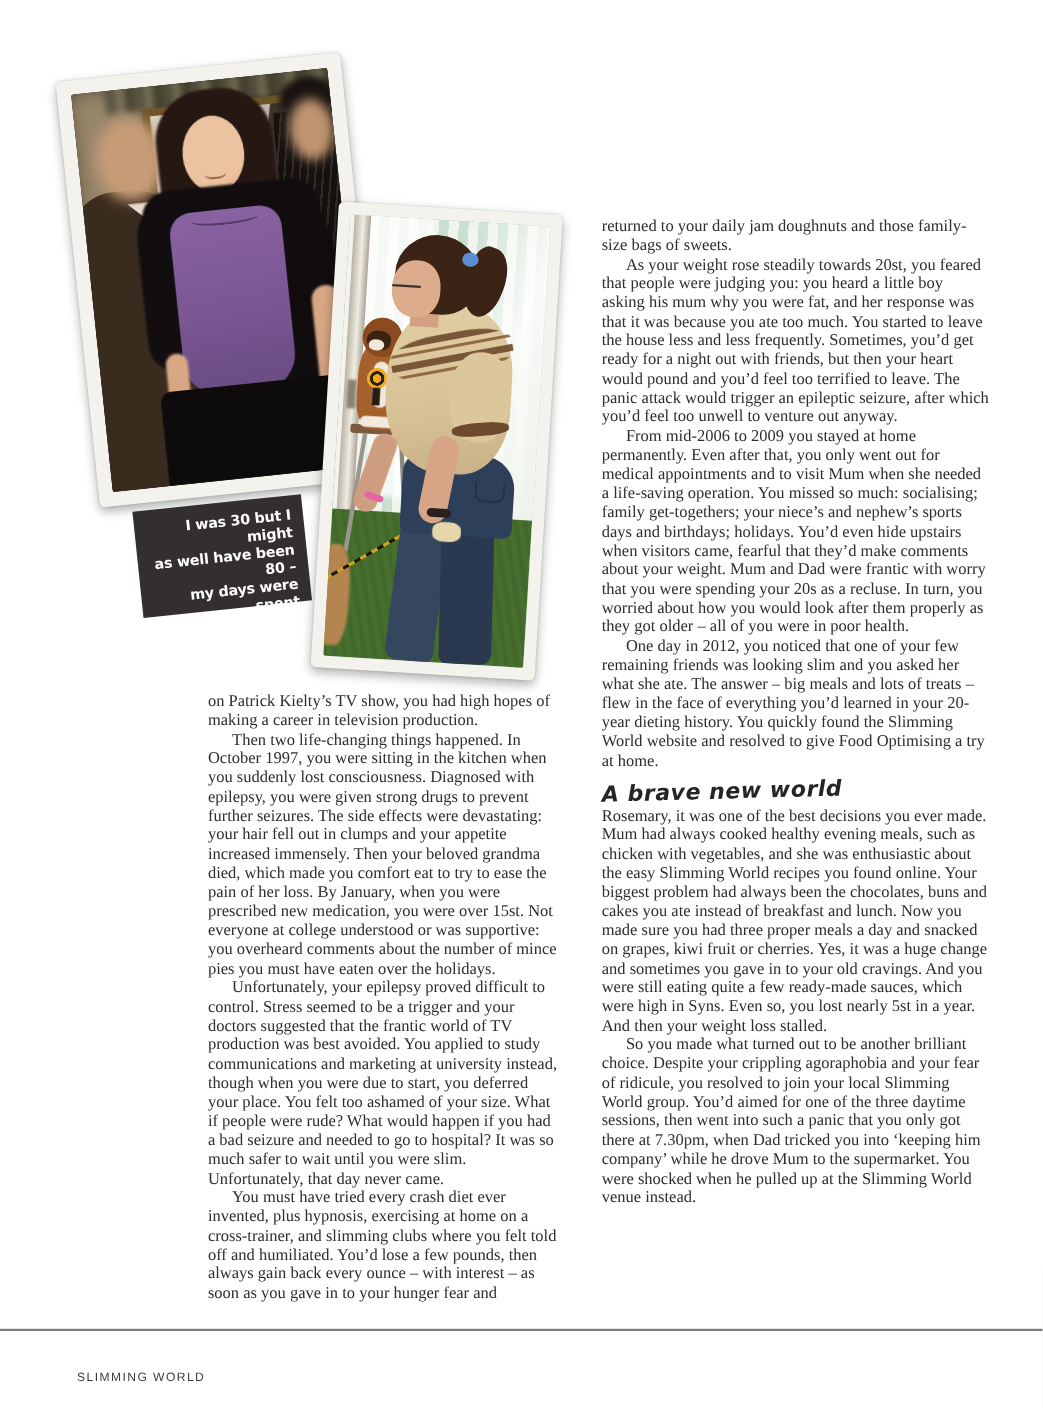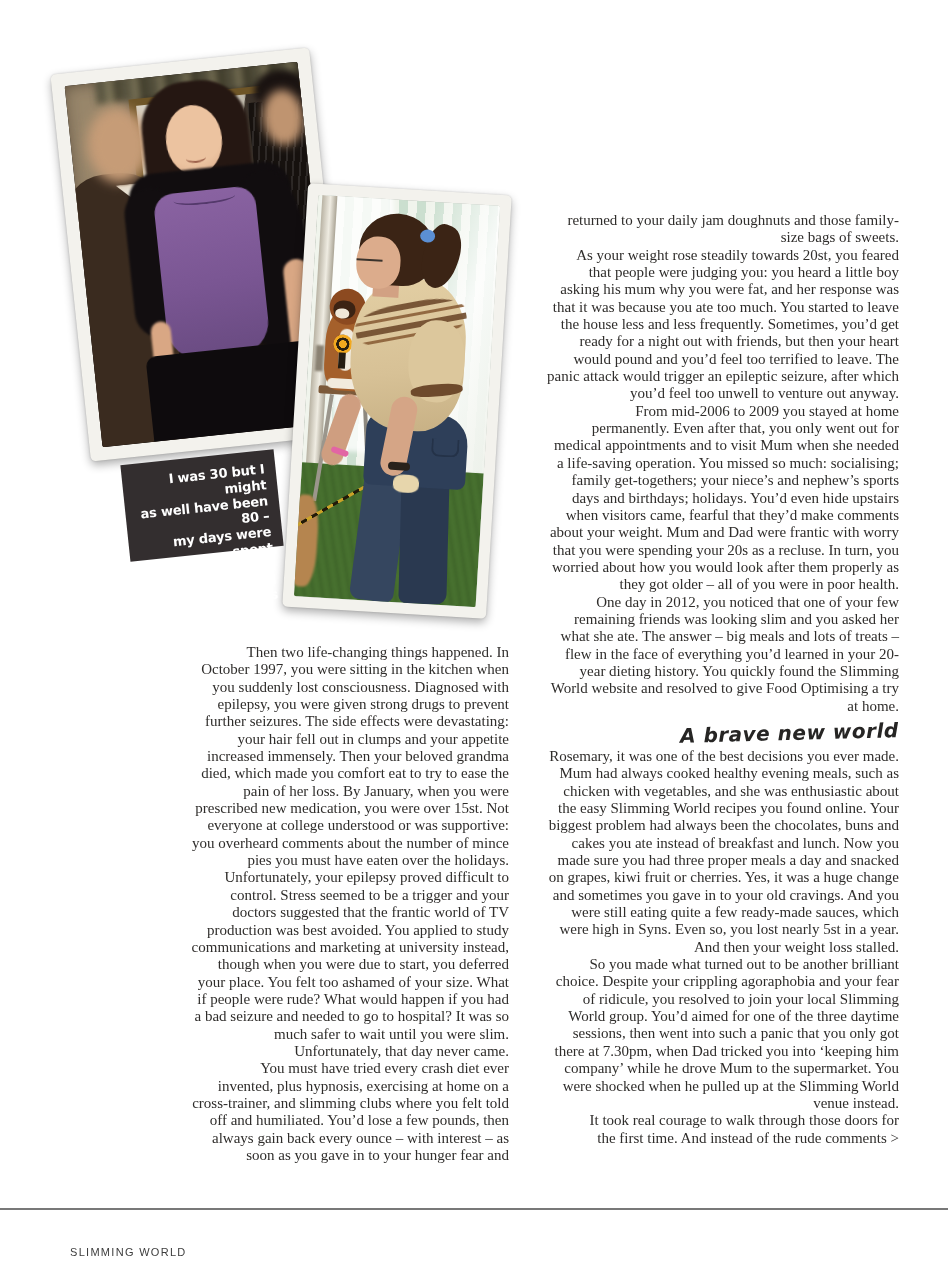--- a/index.html
+++ b/index.html
@@ -109,21 +109,21 @@
     transform:rotate(-6deg);z-index:3;background:#332e2f;
     box-sizing:border-box;padding:11px 11px 0 8px;
   }
   .caption-box p{
     margin:0;font-family:"DejaVu Sans","Liberation Sans",sans-serif;
     font-weight:bold;font-size:13px;line-height:15.8px;color:#ffffff;
     text-align:right;white-space:pre-line;letter-spacing:-.2px;
   }
 
   
-  .col{position:absolute;font-size:15px;line-height:17.35px;text-align:right;margin-top:14px;}
+  .col{position:absolute;font-size:15px;line-height:17.35px;text-align:left;}
   .col p{margin:0;}
   .col p.indent{text-indent:22px;}
   .col-left{left:189px;top:630px;width:320px;}
   .col-right{left:547px;top:198px;width:352px;}
   .hand-heading{
     display:inline-block;margin:7px 0 4px 0;
     font-family:"DejaVu Sans","Liberation Sans",sans-serif;
     font-style:italic;font-weight:bold;font-size:20px;line-height:22px;
     color:#262524;letter-spacing:.5px;transform:rotate(-1.5deg);
   }
@@ -217,34 +217,34 @@
 
   <div class="caption-box">
     <p>I was 30 but I might
 as well have been 80 –
 my days were spent
 eating, reading and
 caring for my pets</p>
   </div>
 
   <div class="col col-left">
+    <p>on Patrick Kielty’s TV show, you had high hopes of making a career in television production.</p>
     <p class="indent">Then two life-changing things happened. In October 1997, you were sitting in the kitchen when you suddenly lost consciousness. Diagnosed with epilepsy, you were given strong drugs to prevent further seizures. The side effects were devastating: your hair fell out in clumps and your appetite increased immensely. Then your beloved grandma died, which made you comfort eat to try to ease the pain of her loss. By January, when you were prescribed new medication, you were over 15st. Not everyone at college understood or was supportive: you overheard comments about the number of mince pies you must have eaten over the holidays.</p>
     <p class="indent">Unfortunately, your epilepsy proved difficult to control. Stress seemed to be a trigger and your doctors suggested that the frantic world of TV production was best avoided. You applied to study communications and marketing at university instead, though when you were due to start, you deferred your place. You felt too ashamed of your size. What if people were rude? What would happen if you had a bad seizure and needed to go to hospital? It was so much safer to wait until you were slim. Unfortunately, that day never came.</p>
     <p class="indent">You must have tried every crash diet ever invented, plus hypnosis, exercising at home on a cross-trainer, and slimming clubs where you felt told off and humiliated. You’d lose a few pounds, then always gain back every ounce – with interest – as soon as you gave in to your hunger fear and</p>
   </div>
 
   <div class="col col-right">
     <p>returned to your daily jam doughnuts and those family-size bags of sweets.</p>
     <p class="indent">As your weight rose steadily towards 20st, you feared that people were judging you: you heard a little boy asking his mum why you were fat, and her response was that it was because you ate too much. You started to leave the house less and less frequently. Sometimes, you’d get ready for a night out with friends, but then your heart would pound and you’d feel too terrified to leave. The panic attack would trigger an epileptic seizure, after which you’d feel too unwell to venture out anyway.</p>
     <p class="indent">From mid-2006 to 2009 you stayed at home permanently. Even after that, you only went out for medical appointments and to visit Mum when she needed a life-saving operation. You missed so much: socialising; family get-togethers; your niece’s and nephew’s sports days and birthdays; holidays. You’d even hide upstairs when visitors came, fearful that they’d make comments about your weight. Mum and Dad were frantic with worry that you were spending your 20s as a recluse. In turn, you worried about how you would look after them properly as they got older – all of you were in poor health.</p>
     <p class="indent">One day in 2012, you noticed that one of your few remaining friends was looking slim and you asked her what she ate. The answer – big meals and lots of treats – flew in the face of everything you’d learned in your 20-year dieting history. You quickly found the Slimming World website and resolved to give Food Optimising a try at home.</p>
     <div>
       <span class="hand-heading">A brave new world</span>
     </div>
     <p>Rosemary, it was one of the best decisions you ever made. Mum had always cooked healthy evening meals, such as chicken with vegetables, and she was enthusiastic about the easy Slimming World recipes you found online. Your biggest problem had always been the chocolates, buns and cakes you ate instead of breakfast and lunch. Now you made sure you had three proper meals a day and snacked on grapes, kiwi fruit or cherries. Yes, it was a huge change and sometimes you gave in to your old cravings. And you were still eating quite a few ready-made sauces, which were high in Syns. Even so, you lost nearly 5st in a year. And then your weight loss stalled.</p>
     <p class="indent">So you made what turned out to be another brilliant choice. Despite your crippling agoraphobia and your fear of ridicule, you resolved to join your local Slimming World group. You’d aimed for one of the three daytime sessions, then went into such a panic that you only got there at 7.30pm, when Dad tricked you into ‘keeping him company’ while he drove Mum to the supermarket. You were shocked when he pulled up at the Slimming World venue instead.</p>
-    <p class="indent">It took real courage to walk through those doors for the first time. And instead of the rude comments  &gt;</p>
   </div>
 
   <div class="footer-rule"></div>
   <div class="footer-brand">SLIMMING WORLD</div>
 
 </div>
 
 </body></html>

